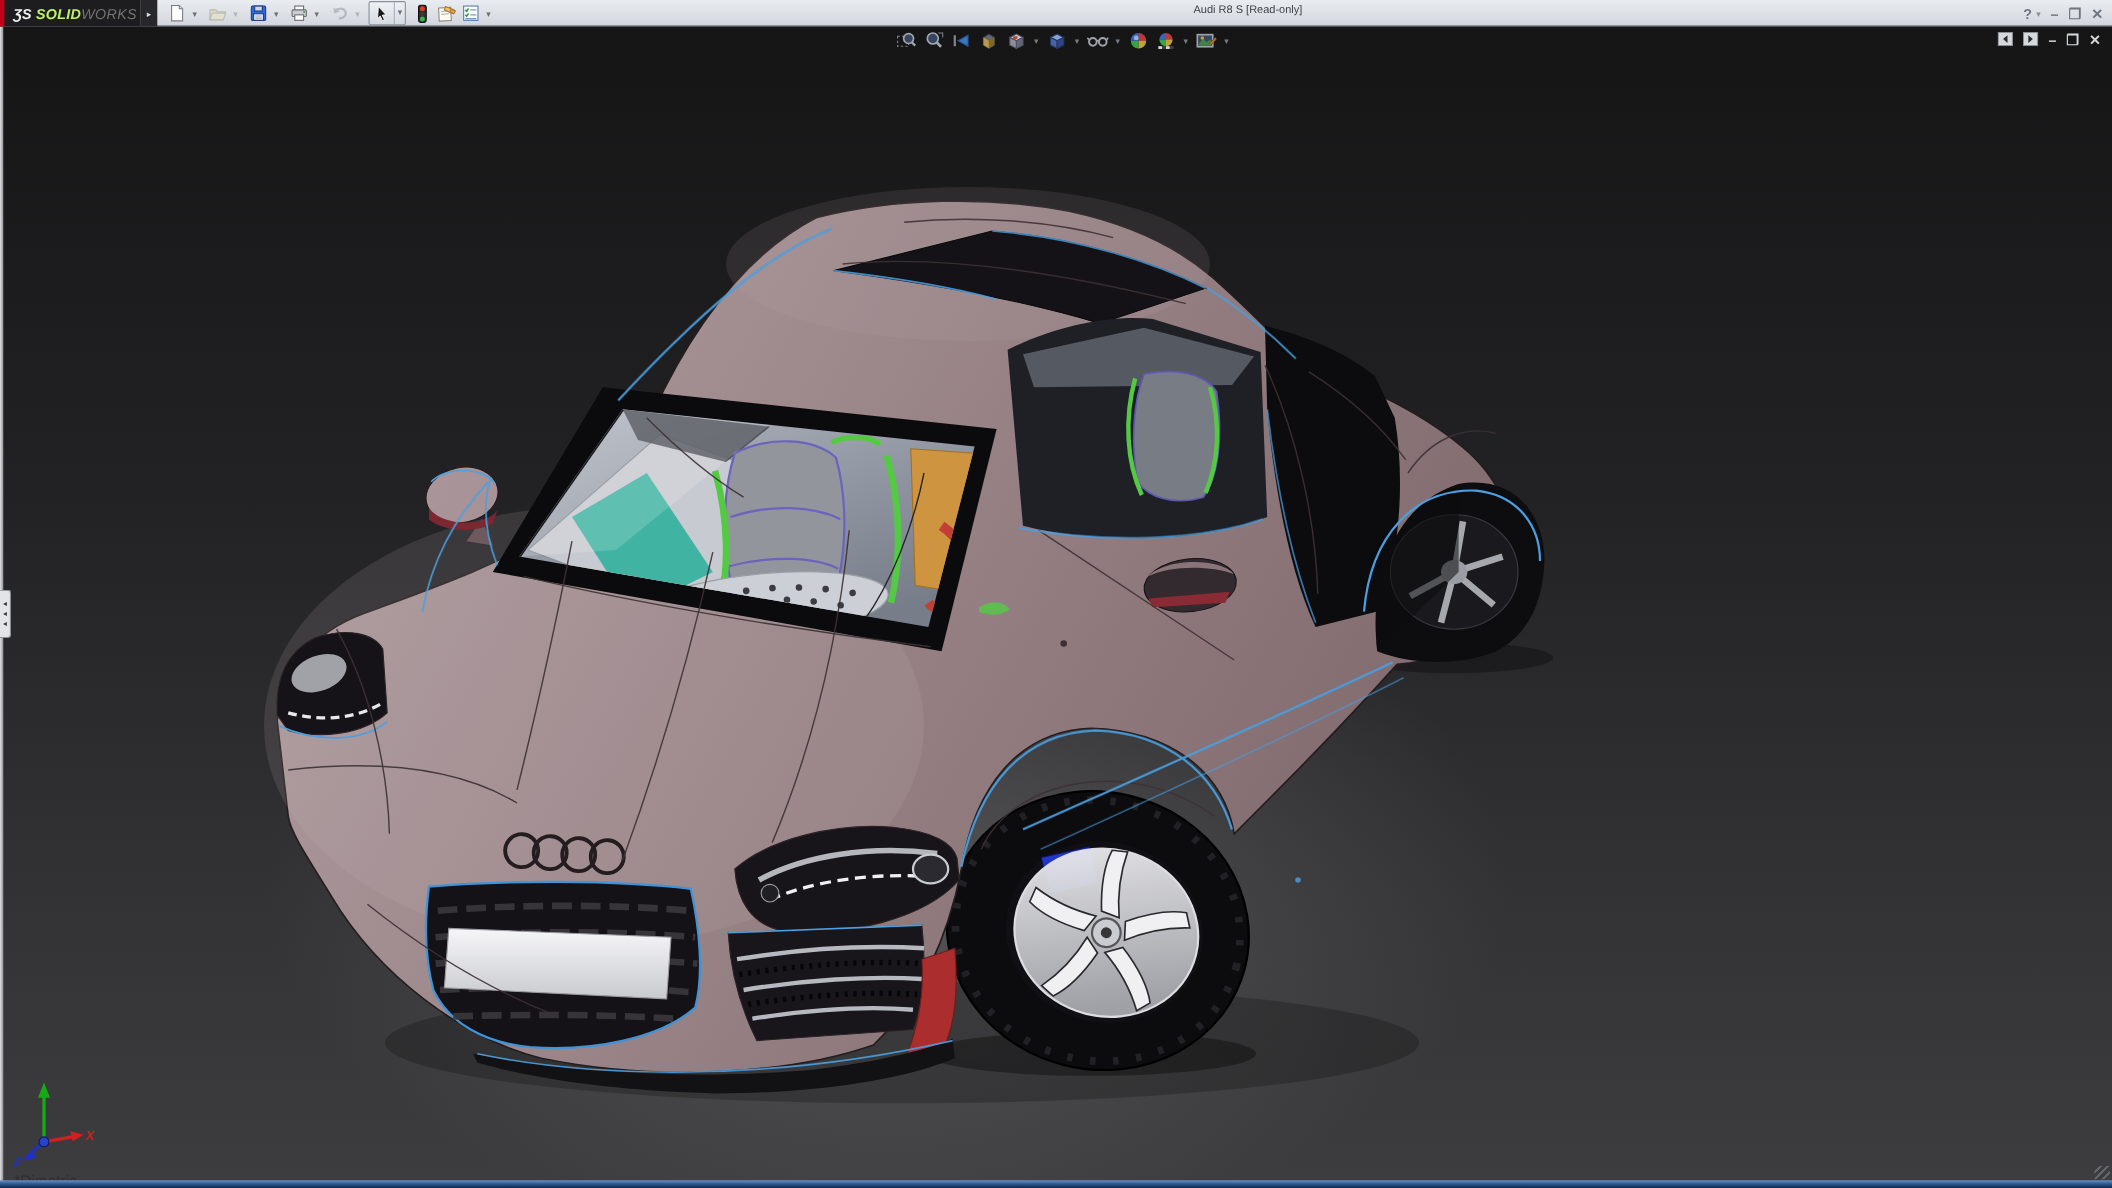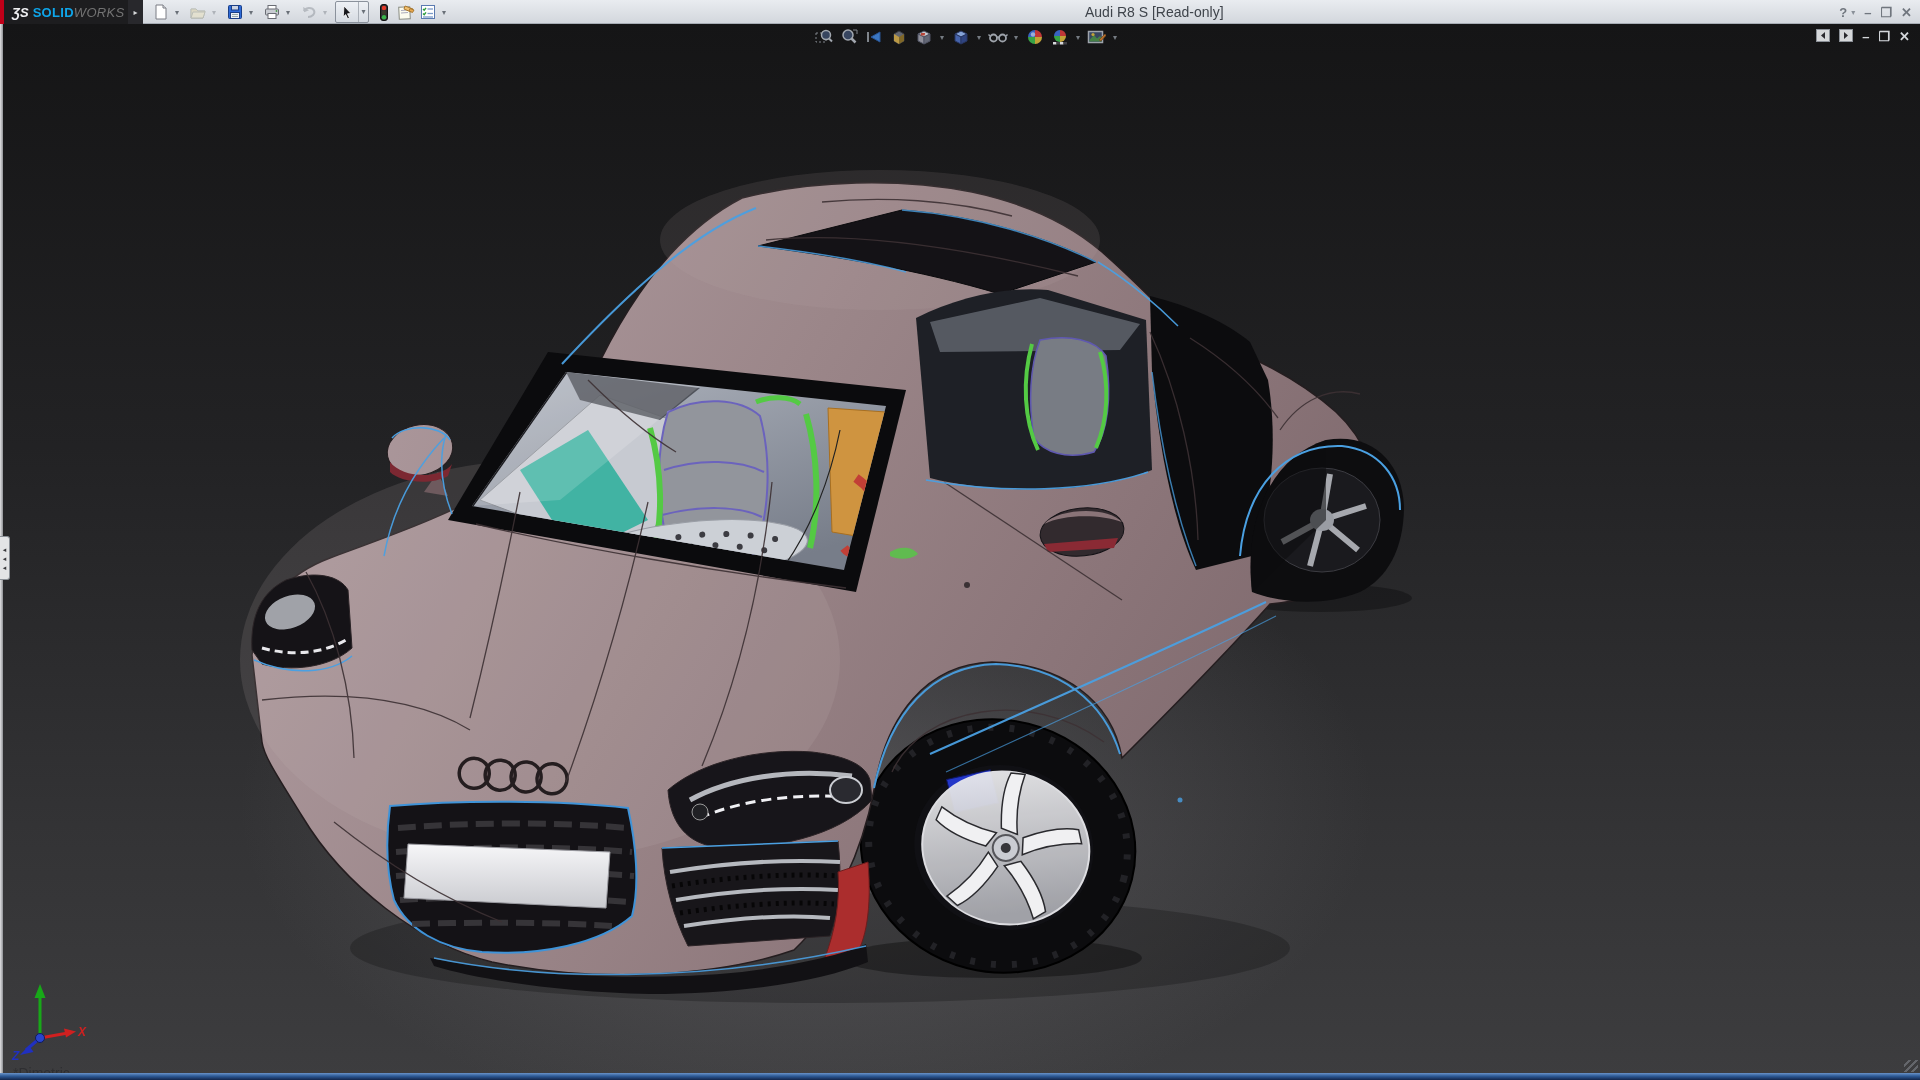--- a/index.html
+++ b/index.html
@@ -9,32 +9,32 @@
 
   
   .titlebar { position:absolute; top:0; left:0; width:1920px; height:24px;
     background:linear-gradient(#e9ecf0,#d3d7dd); border-bottom:1px solid #a7adb5; z-index:10; }
   .logo { position:absolute; left:0; top:0; width:128px; height:24px;
     background:var(--c-logo-bg,#1d1d1f); color:#eee; display:flex; align-items:center;
     padding-left:12px; font-size:13px; white-space:nowrap; }
   .logo::before { content:""; position:absolute; left:0; top:0; width:4px; height:24px;
     background:var(--c-logo-accent-red,#c00018); }
   .logo-3s { font-style:italic; font-weight:bold; margin-right:4px; color:#f0f0f2; }
-  .logo-bold { font-weight:bold; letter-spacing:.3px; color:#0ea5e9; }
+  .logo-bold { font-style:italic; font-weight:bold; letter-spacing:.3px; color:#bef264; }
   .logo-light { font-style:italic; font-weight:300; letter-spacing:.3px; color:#737373; }
   .flyout { position:absolute; left:128px; top:0; width:15px; height:24px; background:#28282c;
     color:#d6d8da; font-size:8px; display:flex; align-items:center; justify-content:center; border:none; }
   .toolbar { position:absolute; left:150px; top:1px; height:22px; display:flex; align-items:center; }
   .tb-btn { width:22px; height:22px; display:flex; align-items:center; justify-content:center; background:none; border:none; }
   .tb-caret { width:10px; font-size:8px; color:#6a7078; text-align:center; margin-right:5px; }
   .disabled { opacity:.40; }
   .tb-group-pressed { display:flex; align-items:center; background:linear-gradient(#eef1f5,#d6dbe2);
     border:1px solid #8b929c; border-radius:2px; height:22px; margin-right:4px; }
   .tb-group-pressed .tb-caret { border-left:1px solid #aab0b8; height:20px; line-height:20px; margin-right:0; }
-  .win-title { position:absolute; left:1085px; top:4px; font-size:14px; color:#3f444b; }
+  .win-title { position:absolute; left:1085px; top:4px; font-size:10px; color:#3f444b; }
   .win-controls { position:absolute; right:8px; top:0; height:24px; display:flex; align-items:center;
     gap:9px; color:#70767e; font-size:13px; }
   .win-controls .wc { background:none; border:none; color:#70767e; font-size:13px; font-weight:bold;
     display:flex; align-items:center; }
   .wc-caret { font-size:8px; color:#8a9098; margin-left:-5px; }
 
   
   .viewport { position:absolute; top:24px; left:0; width:1920px; height:1056px;
     background:
       radial-gradient(900px 520px at 42% 74%, rgba(122,120,124,.48), rgba(0,0,0,0) 63%),

